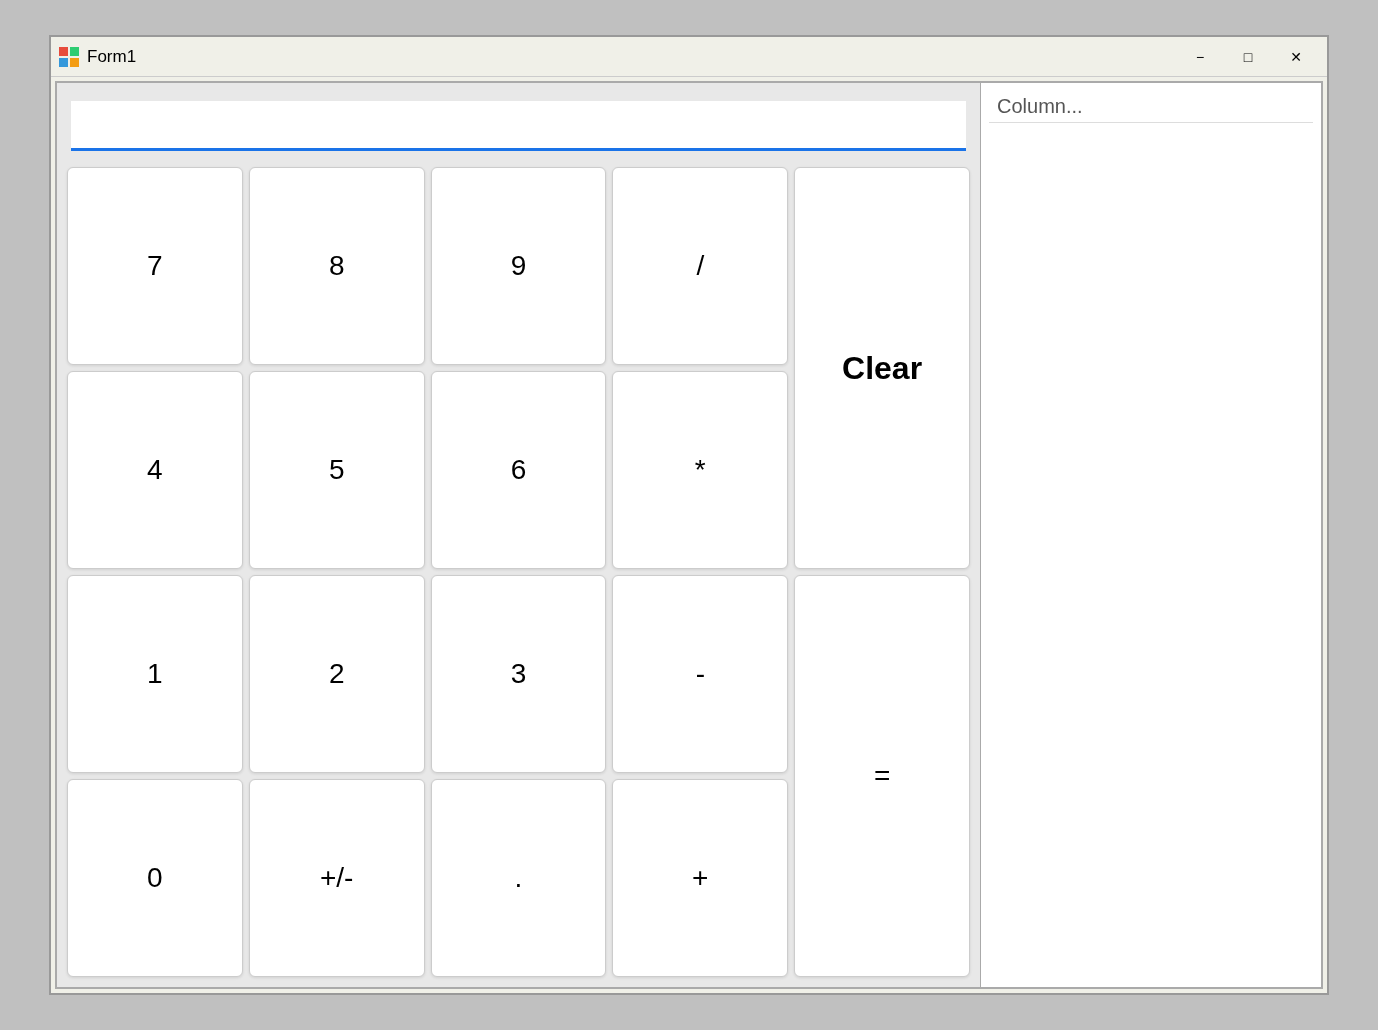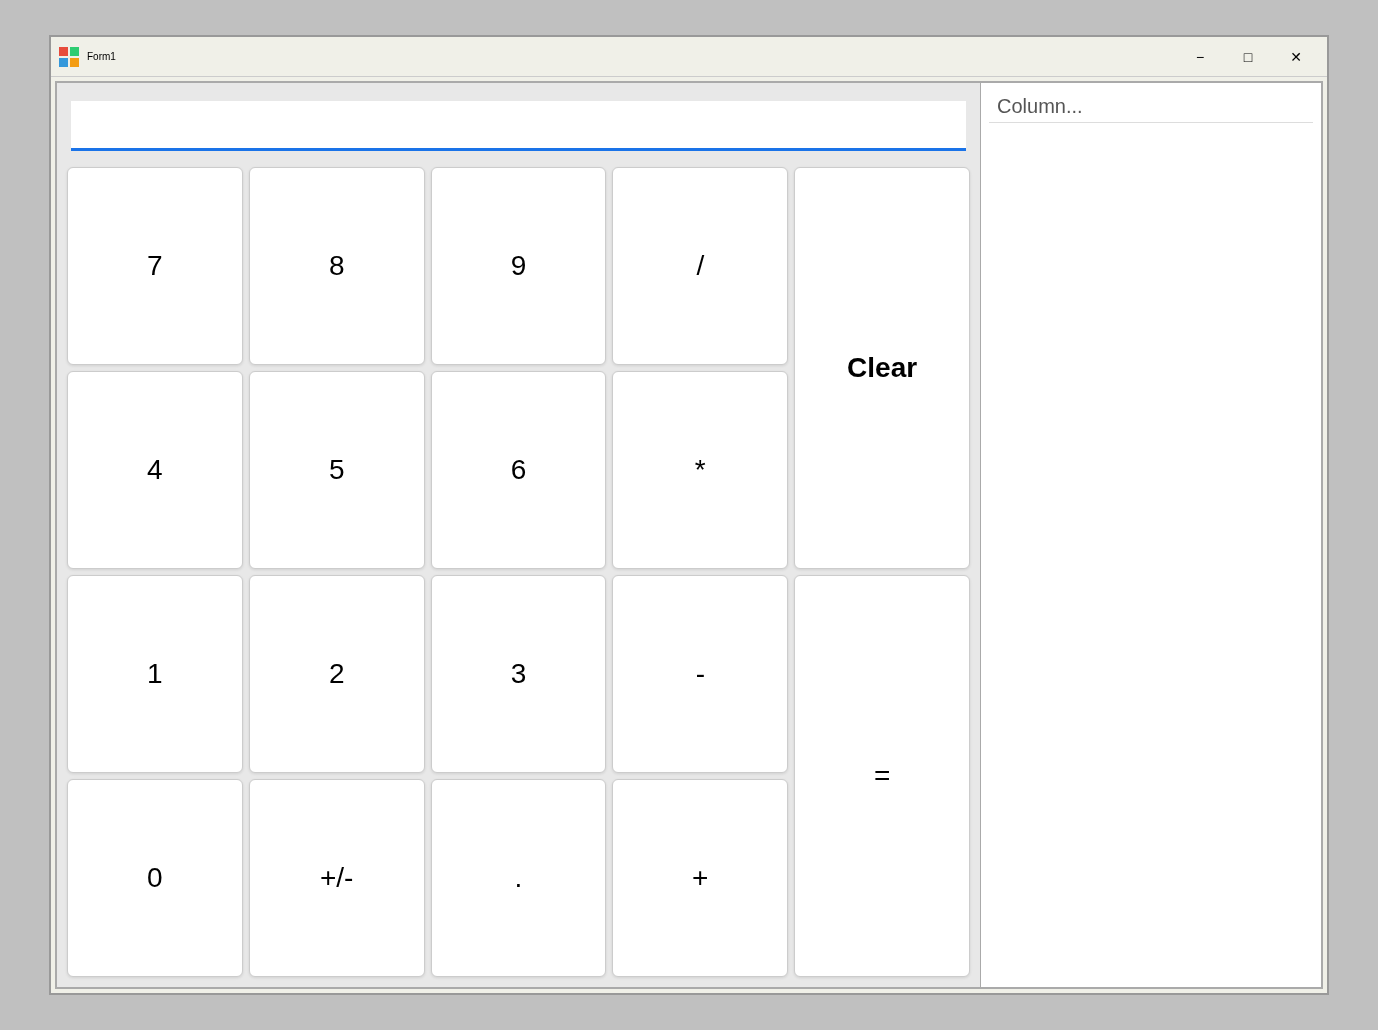--- a/index.html
+++ b/index.html
@@ -48,21 +48,21 @@
       justify-content: center;
     }
 
     .title-bar-icon svg {
       width: 20px;
       height: 20px;
     }
 
     .title-bar-title {
       flex: 1;
-      font-size: 10px;
+      font-size: 17px;
       color: #000;
       font-weight: 400;
     }
 
     .title-bar-controls {
       display: flex;
       gap: 2px;
     }
 
     .title-bar-btn {
@@ -132,21 +132,21 @@
       justify-content: center;
       color: #000;
       box-shadow: 0 1px 3px rgba(0,0,0,0.1);
       transition: background 0.1s;
       min-height: 120px;
     }
 
     .clear-btn {
       grid-column: 5;
       grid-row: 1 / 3;
-      font-size: 28px;
+      font-size: 32px;
       font-weight: 700;
     }
 
     .equals-btn {
       grid-column: 5;
       grid-row: 3 / 5;
       font-size: 28px;
       font-weight: 500;
     }
 

